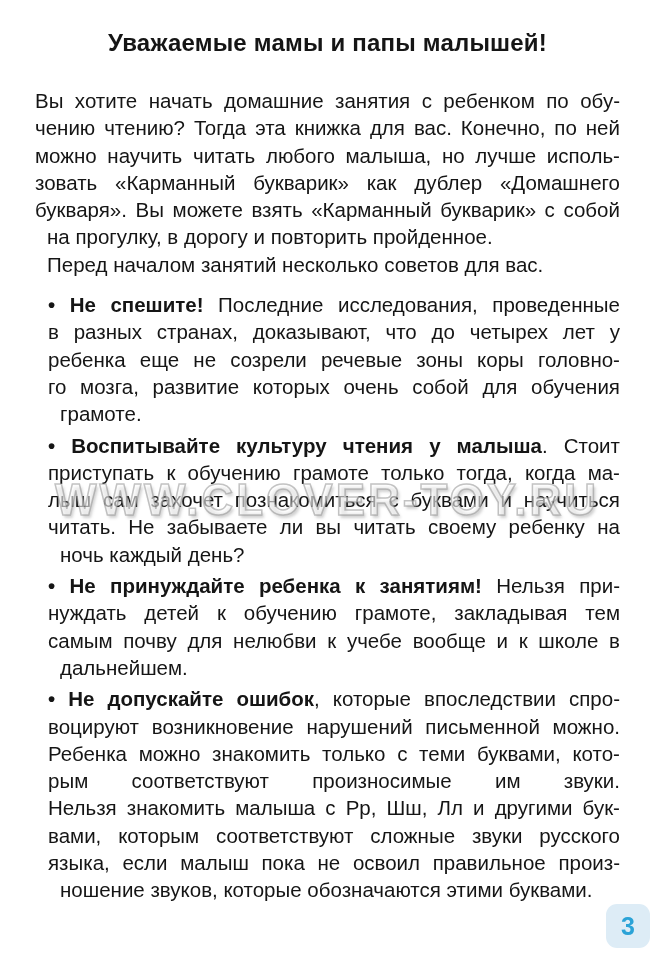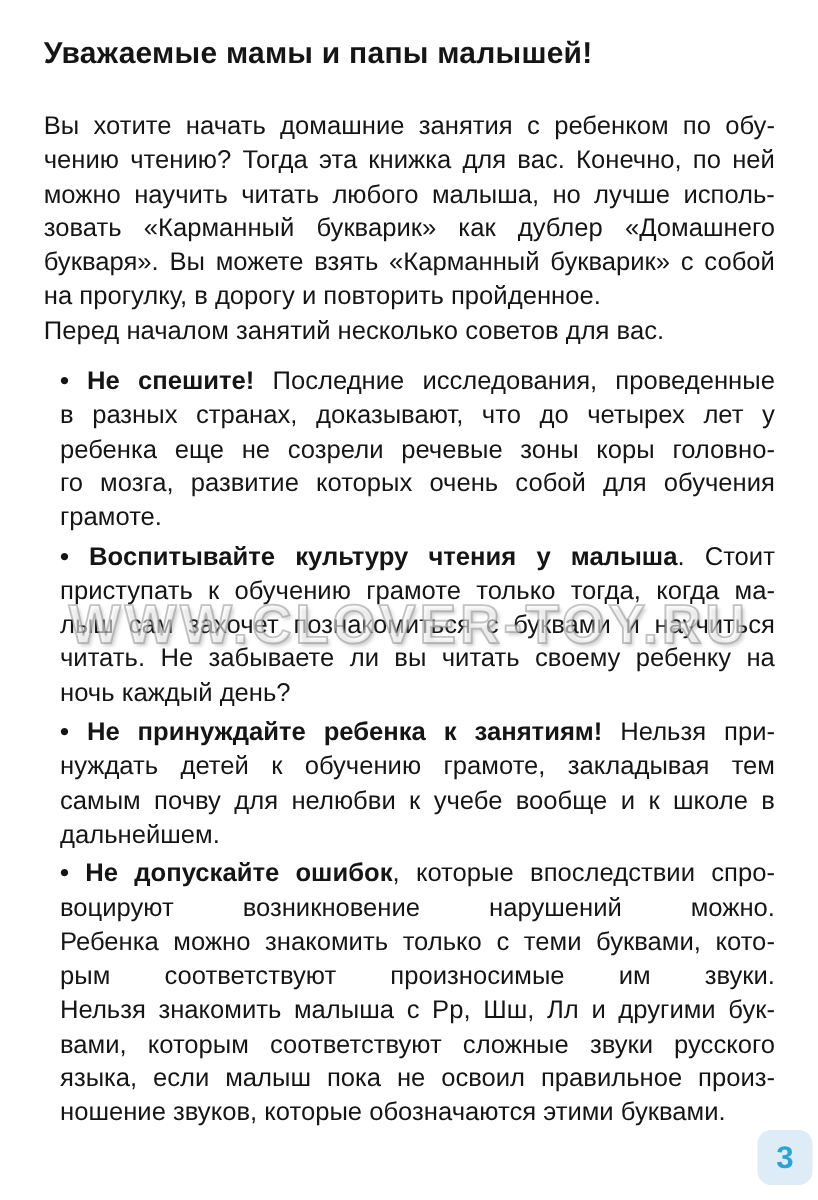--- a/index.html
+++ b/index.html
@@ -14,21 +14,21 @@
     color: #151515;
     overflow: hidden;
   }
 
   .title {
     position: absolute;
     top: 29px;
     left: 35px;
     width: 585px;
     margin: 0;
-    text-align: left;
+    text-align: center;
     font-size: 24px;
     font-weight: 700;
     letter-spacing: 0.2px;
   }
 
   .content {
     position: absolute;
     top: 87px;
     left: 35px;
     width: 585px;
@@ -41,21 +41,21 @@
   
   .jline {
     display: flex;
     justify-content: space-between;
     white-space: nowrap;
   }
   
   .jline > span:only-child { margin-right: auto; }
 
   
-  .lline { display: block; text-align: left; }
+  .lline { display: block; text-align: left; margin-left: 12px; }
 
   .b { font-weight: 700; }
 
   .bullets { margin-top: 13px; padding-left: 13px; }
   .bullet + .bullet { margin-top: 4px; }
 
   .watermark {
     position: absolute;
     top: 451px;
     left: 0;
@@ -290,20 +290,21 @@
             <span><span class="b">допускайте</span></span>
             <span><span class="b">ошибок</span><span>,</span></span>
             <span><span>которые</span></span>
             <span><span>впоследствии</span></span>
             <span><span>спро-</span></span>
           </div>
         <div class="jline">
             <span><span>воцируют</span></span>
             <span><span>возникновение</span></span>
             <span><span>нарушений</span></span>
+            <span><span>письменной</span></span>
             <span><span>можно.</span></span>
           </div>
         <div class="jline">
             <span><span>Ребенка</span></span>
             <span><span>можно</span></span>
             <span><span>знакомить</span></span>
             <span><span>только</span></span>
             <span><span>с</span></span>
             <span><span>теми</span></span>
             <span><span>буквами,</span></span>

